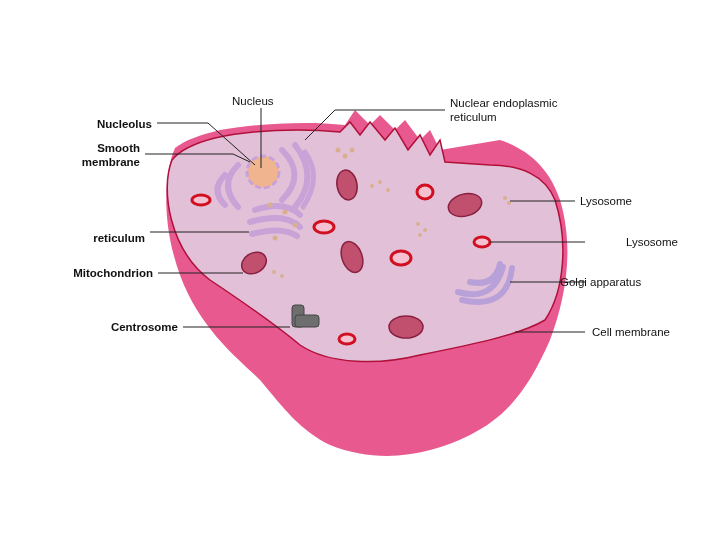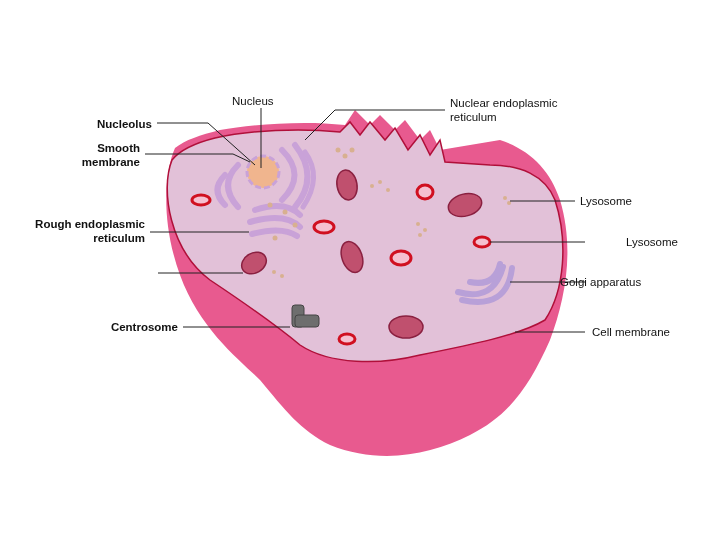--- a/index.html
+++ b/index.html
@@ -95,20 +95,20 @@
       <line x1="515" y1="332" x2="585" y2="332"></line>
     </g>
   </svg>
 
   <div class="lbl c" style="left:232px;top:94px;">Nucleus</div>
   <div class="lbl r" style="left:90px;top:117px;width:62px;">Nucleolus</div>
   <div class="lbl r" style="left:80px;top:141px;width:60px;">Smooth</div>
   <div class="lbl r" style="left:80px;top:155px;width:60px;text-align:right;">membrane</div>
   <div class="lbl" style="left:450px;top:96px;">Nuclear endoplasmic</div>
   <div class="lbl" style="left:450px;top:110px;">reticulum</div>
-  <div class="lbl r" style="left:20px;top:217px;width:125px;">Rough endoplasmic</div>
   <div class="lbl r" style="left:20px;top:231px;width:125px;">reticulum</div>
+  <div class="lbl r" style="left:40px;top:266px;width:113px;">Mitochondrion</div>
   <div class="lbl r" style="left:80px;top:320px;width:98px;text-align:right;">Centrosome</div>
   <div class="lbl" style="left:580px;top:194px;">Lysosome</div>
   <div class="lbl" style="left:626px;top:235px;">Lysosome</div>
   <div class="lbl" style="left:560px;top:275px;">Golgi apparatus</div>
   <div class="lbl" style="left:592px;top:325px;text-align:right;">Cell membrane</div>
 </div>
 
 </body></html>

